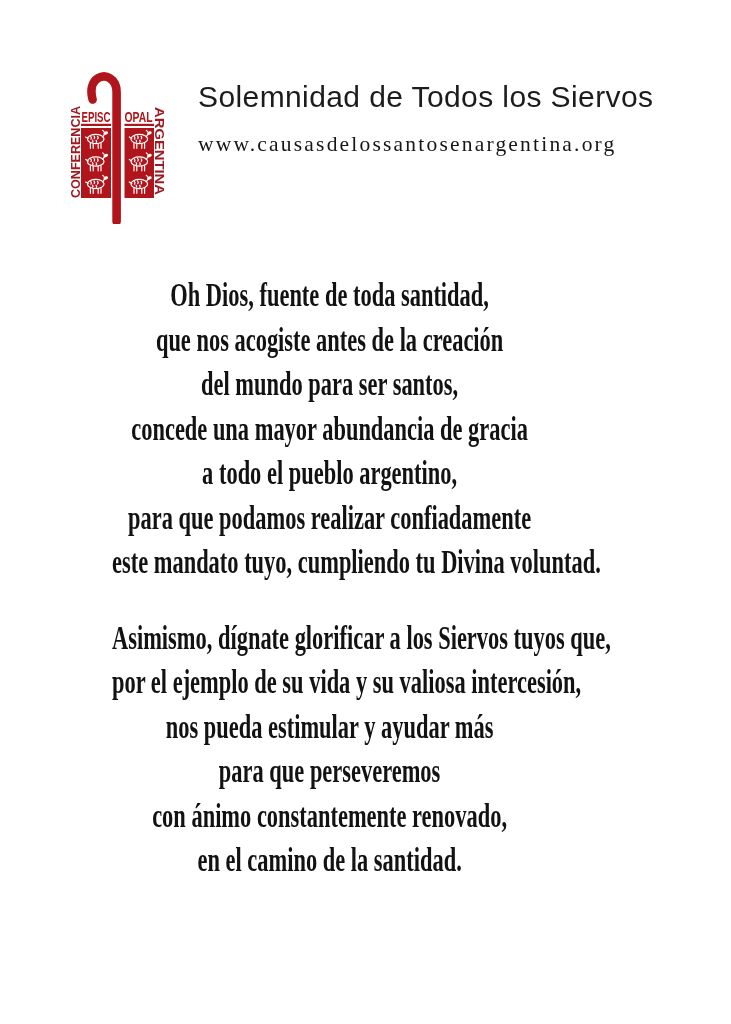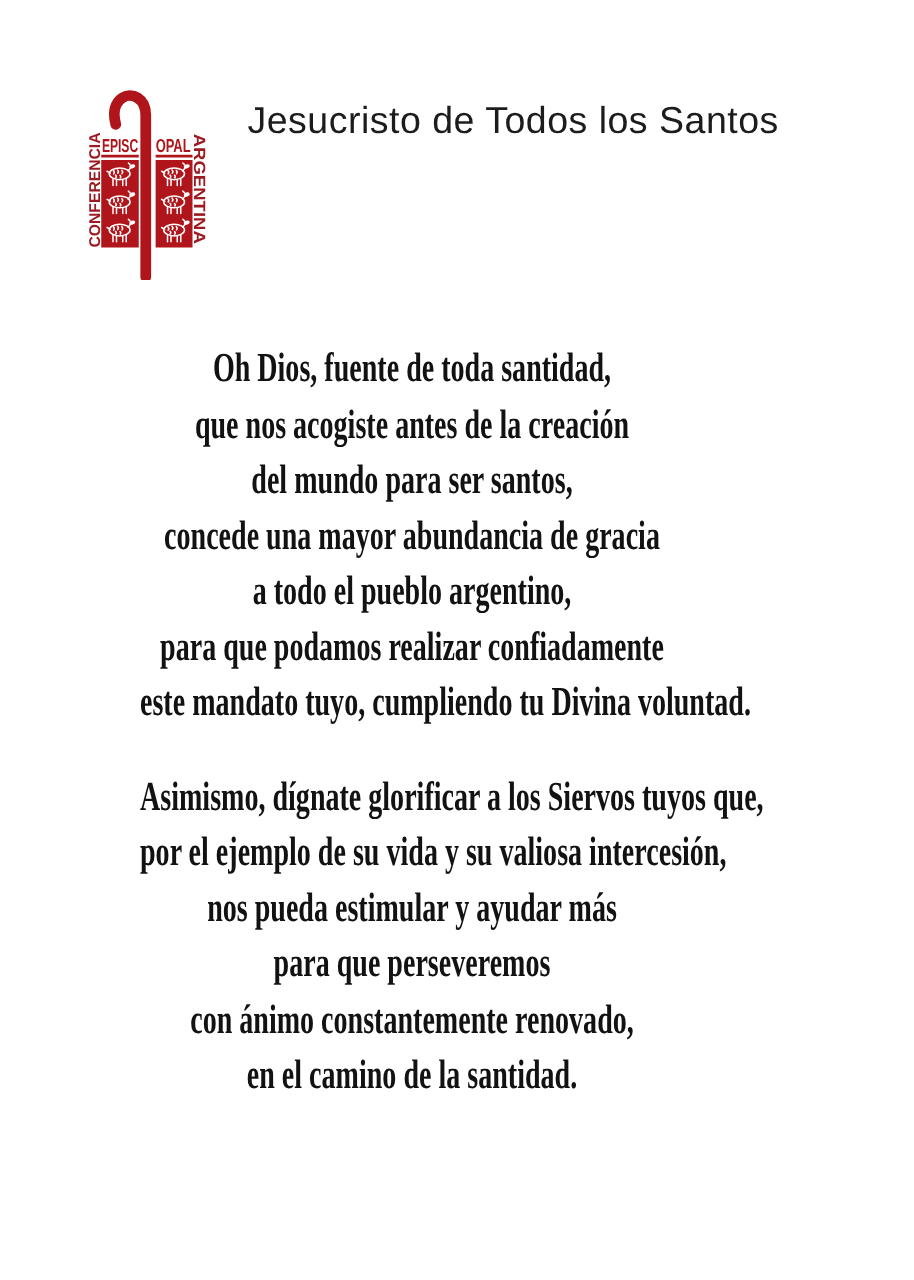--- a/index.html
+++ b/index.html
@@ -79,21 +79,22 @@
     <use href="#sheep" x="15.2" y="103.5"></use>
 
     <use href="#sheep" x="58.8" y="58.5"></use>
     <use href="#sheep" x="58.8" y="81"></use>
     <use href="#sheep" x="58.8" y="103.5"></use>
 
     <path d="M48.6 150.5 L48.6 21 C48.6 7.5 37.5 2.5 30 7.2 C23.5 11.3 22.2 19.5 24.6 28.5" stroke="#b0151b" stroke-width="8.6" fill="none" stroke-linecap="round"></path>
   </svg>
 
   <div class="header">
-    <div class="hline">Jesucristo de Todos los Santos</div>
+    <div class="hline">Solemnidad de Todos los Siervos</div>
+    <div class="site">www.causasdelossantosenargentina.org</div>
   </div>
 
   <div class="prayer">
 
     <div class="para">
       <div class="pline">Oh Dios, fuente de toda santidad,</div>
       <div class="pline">que nos acogiste antes de la creación</div>
       <div class="pline">del mundo para ser santos,</div>
       <div class="pline">concede una mayor abundancia de gracia</div>
       <div class="pline">a todo el pueblo argentino,</div>

